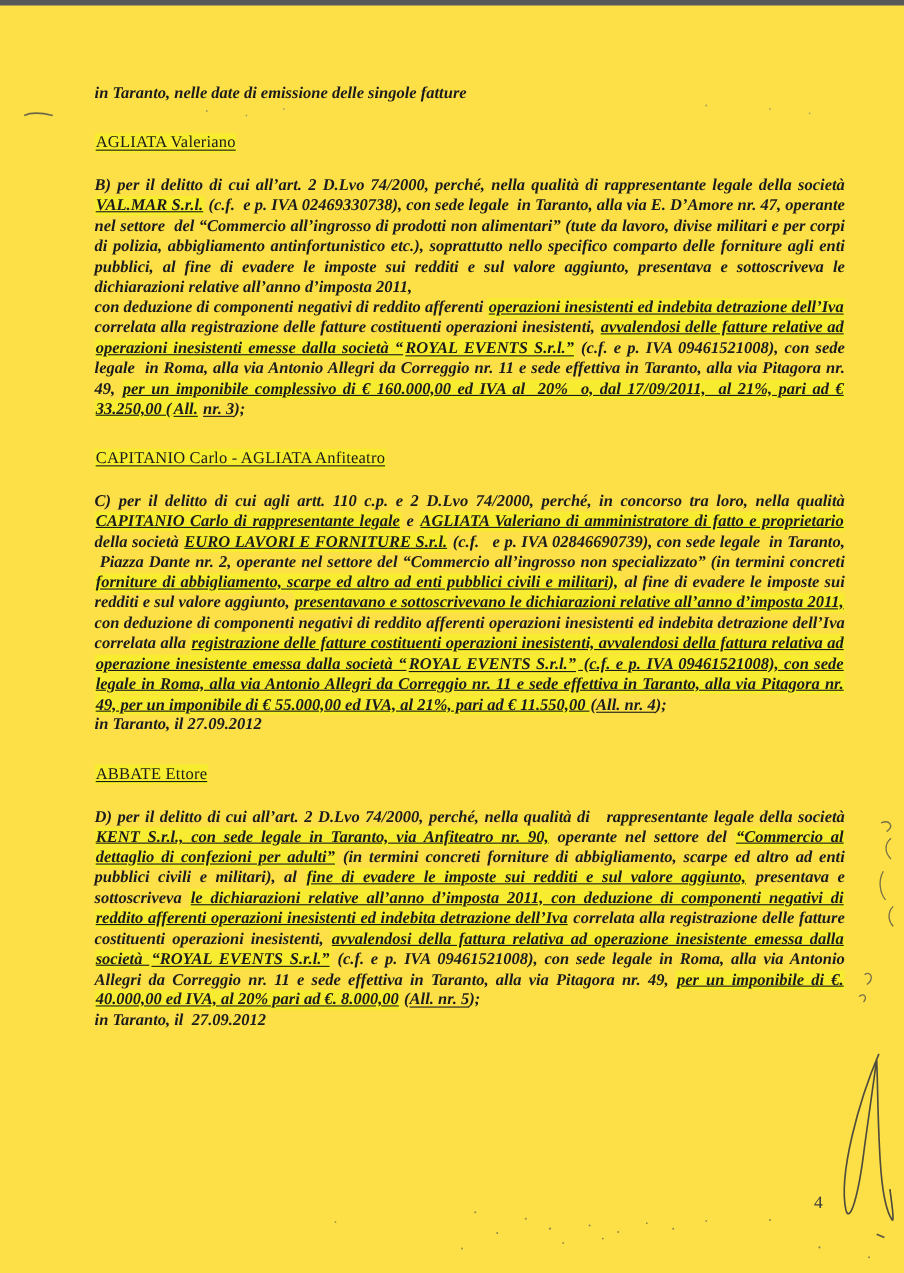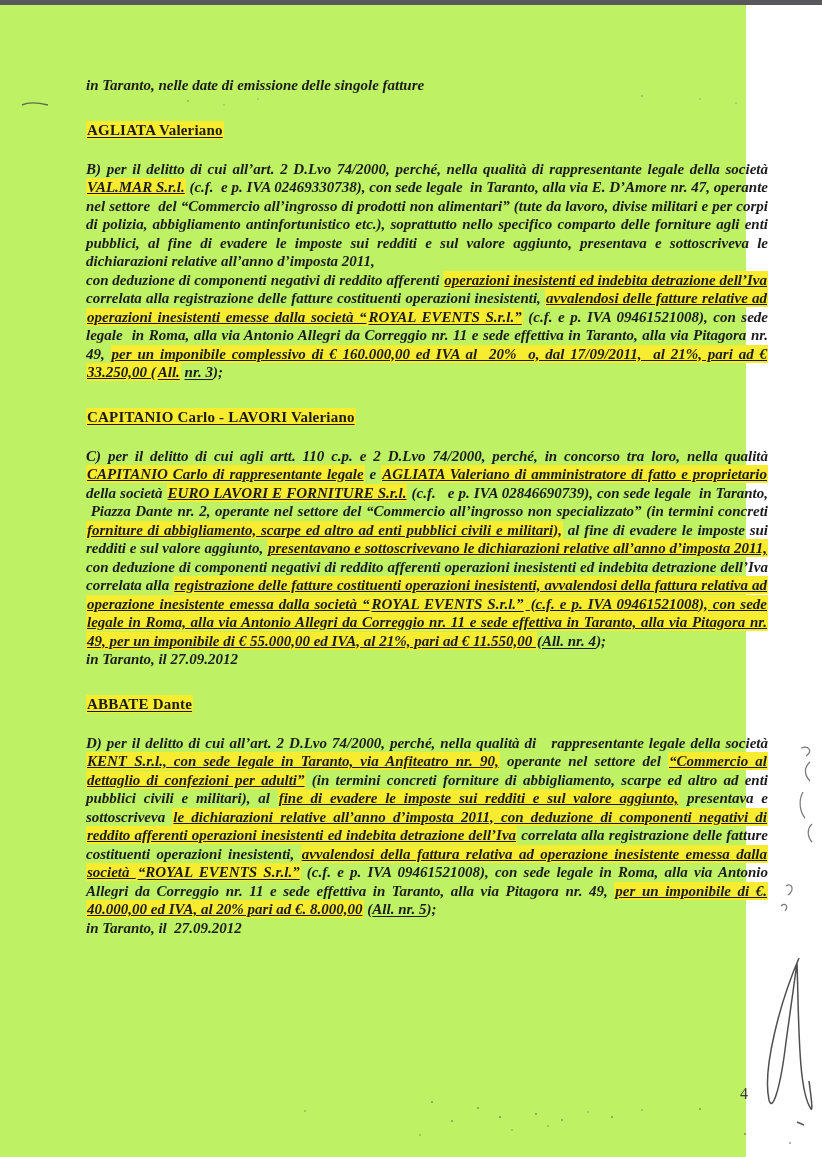--- a/index.html
+++ b/index.html
@@ -5,23 +5,23 @@
   html, body {
     margin: 0;
     padding: 0;
     width: 822px;
     height: 1157px;
     overflow: hidden;
     background: #ffffff;
   }
   .page {
     position: relative;
-    width: 746px;
+    width: 822px;
     height: 1157px;
-    background: #bef264;
+    background: #fde047;
     font-family: "Liberation Serif", serif;
   }
   .top-scan-bar {
     position: absolute;
     top: 0; left: 0;
     width: 822px;
     height: 5px;
     background: #58585a;
   }
   .content {
@@ -35,21 +35,21 @@
     font-style: italic;
     font-weight: bold;
     font-size: 15px;
     line-height: 18.5px;
     margin: 0;
   }
   .body-text { text-align: justify; }
   .intro { margin-bottom: 0; }
   h3.heading {
     font-style: normal;
-    font-weight: bold;
+    font-weight: normal;
     font-size: 15px;
     line-height: 19px;
     margin: 26px 0 20px 0;
     letter-spacing: 0.2px;
   }
   .hl {
     background: #f7ec2f;
     padding: 1px 1px;
     box-decoration-break: clone;
     text-decoration: underline;
@@ -82,25 +82,25 @@
   <div class="top-scan-bar"></div>
 
   <div class="content">
 
     <p class="intro">in Taranto, nelle date di emissione delle singole fatture</p>
 
     <h3 class="heading"><span class="hl u">AGLIATA Valeriano</span></h3>
     <p class="body-text"><span>B) per il delitto di cui all’art. 2 D.Lvo 74/2000, perché, nella qualità di rappresentante legale della società </span><span class="hl">VAL.MAR S.r.l.</span><span> (c.f. &nbsp;e p. IVA 02469330738), con sede legale &nbsp;in Taranto, alla via E. D’Amore nr. 47, operante nel settore &nbsp;del “Commercio all’ingrosso di prodotti non alimentari” (tute da lavoro, divise militari e per corpi di polizia, abbigliamento antinfortunistico etc.), soprattutto nello specifico comparto delle forniture agli enti pubblici, al fine di evadere le imposte sui redditi e sul valore aggiunto, presentava e sottoscriveva le dichiarazioni relative all’anno d’imposta 2011,</span></p>
     <p class="body-text"><span>con deduzione di componenti negativi di reddito afferenti </span><span class="hl">operazioni inesistenti ed indebita detrazione dell’Iva</span><span> correlata alla registrazione delle fatture costituenti operazioni inesistenti, </span><span class="hl">avvalendosi delle fatture relative ad operazioni inesistenti emesse dalla società “</span><span class="hl u">ROYAL EVENTS S.r.l.”</span><span> (c.f. e p. IVA 09461521008), con sede legale &nbsp;in Roma, alla via Antonio Allegri da Correggio nr. 11 e sede effettiva in Taranto, alla via Pitagora nr. 49, </span><span class="hl">per un imponibile complessivo di € 160.000,00 ed IVA al &nbsp;20% &nbsp;o, dal 17/09/2011, &nbsp;al 21%, pari ad € 33.250,00 (</span><span class="hl u">All.</span><span> </span><span class="u">nr. 3</span><span>);</span></p>
 
-    <h3 class="heading"><span class="hl u">CAPITANIO Carlo - LAVORI Valeriano</span></h3>
+    <h3 class="heading"><span class="hl u">CAPITANIO Carlo - AGLIATA Anfiteatro</span></h3>
     <p class="body-text"><span>C) per il delitto di cui agli artt. 110 c.p. e 2 D.Lvo 74/2000, perché, in concorso tra loro, nella qualità </span><span class="hl">CAPITANIO Carlo di rappresentante legale</span><span> e </span><span class="hl">AGLIATA Valeriano di amministratore di fatto e proprietario</span><span> della società </span><span class="hl">EURO LAVORI E FORNITURE S.r.l.</span><span> (c.f. &nbsp; e p. IVA 02846690739), con sede legale &nbsp;in Taranto, &nbsp;Piazza Dante nr. 2, operante nel settore del “Commercio all’ingrosso non specializzato” (in termini concreti </span><span class="hl">forniture di abbigliamento, scarpe ed altro ad enti pubblici civili e militari),</span><span> al fine di evadere le imposte sui redditi e sul valore aggiunto, </span><span class="hl">presentavano e sottoscrivevano le dichiarazioni relative all’anno d’imposta 2011,</span><span> con deduzione di componenti negativi di reddito afferenti operazioni inesistenti ed indebita detrazione dell’Iva correlata alla </span><span class="hl">registrazione delle fatture costituenti operazioni inesistenti, avvalendosi della fattura relativa ad operazione inesistente emessa dalla società “</span><span class="hl u">ROYAL EVENTS S.r.l.”</span><span class="hl"> (c.f. e p. IVA 09461521008), con sede legale in Roma, alla via Antonio Allegri da Correggio nr. 11 e sede effettiva in Taranto, alla via Pitagora nr. 49, per un imponibile di € 55.000,00 ed IVA, al 21%, pari ad € 11.550,00 </span><span>(</span><span class="u">All. nr. 4</span><span>);</span></p>
     <p class="dateline">in Taranto, il 27.09.2012</p>
 
-    <h3 class="heading"><span class="hl u">ABBATE Dante</span></h3>
+    <h3 class="heading"><span class="hl u">ABBATE Ettore</span></h3>
     <p class="body-text"><span>D) per il delitto di cui all’art. 2 D.Lvo 74/2000, perché, nella qualità di &nbsp; rappresentante legale della società </span><span class="hl">KENT S.r.l., con sede legale in Taranto, via Anfiteatro nr. 90,</span><span> operante nel settore del </span><span class="hl">“Commercio al dettaglio di confezioni per adulti”</span><span> (in termini concreti forniture di abbigliamento, scarpe ed altro ad enti pubblici civili e militari), al </span><span class="hl">fine di evadere le imposte sui redditi e sul valore aggiunto,</span><span> presentava e sottoscriveva </span><span class="hl">le dichiarazioni relative all’anno d’imposta 2011, con deduzione di componenti negativi di reddito afferenti operazioni inesistenti ed indebita detrazione dell’Iva</span><span> correlata alla registrazione delle fatture costituenti operazioni inesistenti, </span><span class="hl">avvalendosi della fattura relativa ad operazione inesistente emessa dalla società </span><span class="hl u">“ROYAL EVENTS S.r.l.”</span><span> (c.f. e p. IVA 09461521008), con sede legale in Roma, alla via Antonio Allegri da Correggio nr. 11 e sede effettiva in Taranto, alla via Pitagora nr. 49, </span><span class="hl">per un imponibile di €. 40.000,00 ed IVA, al 20% pari ad €. 8.000,00</span><span> (</span><span class="u">All. nr. 5</span><span>);</span></p>
     <p class="dateline">in Taranto, il &nbsp;27.09.2012</p>
 
   </div>
 
   <div class="page-number">4</div>
 
   <svg class="marks" width="822" height="1157" viewBox="0 0 822 1157">
 
     <path d="M22,105 C30,101 40,103 48,105" stroke="#4a4a4a" stroke-width="1.4" fill="none" opacity="0.8"></path>

